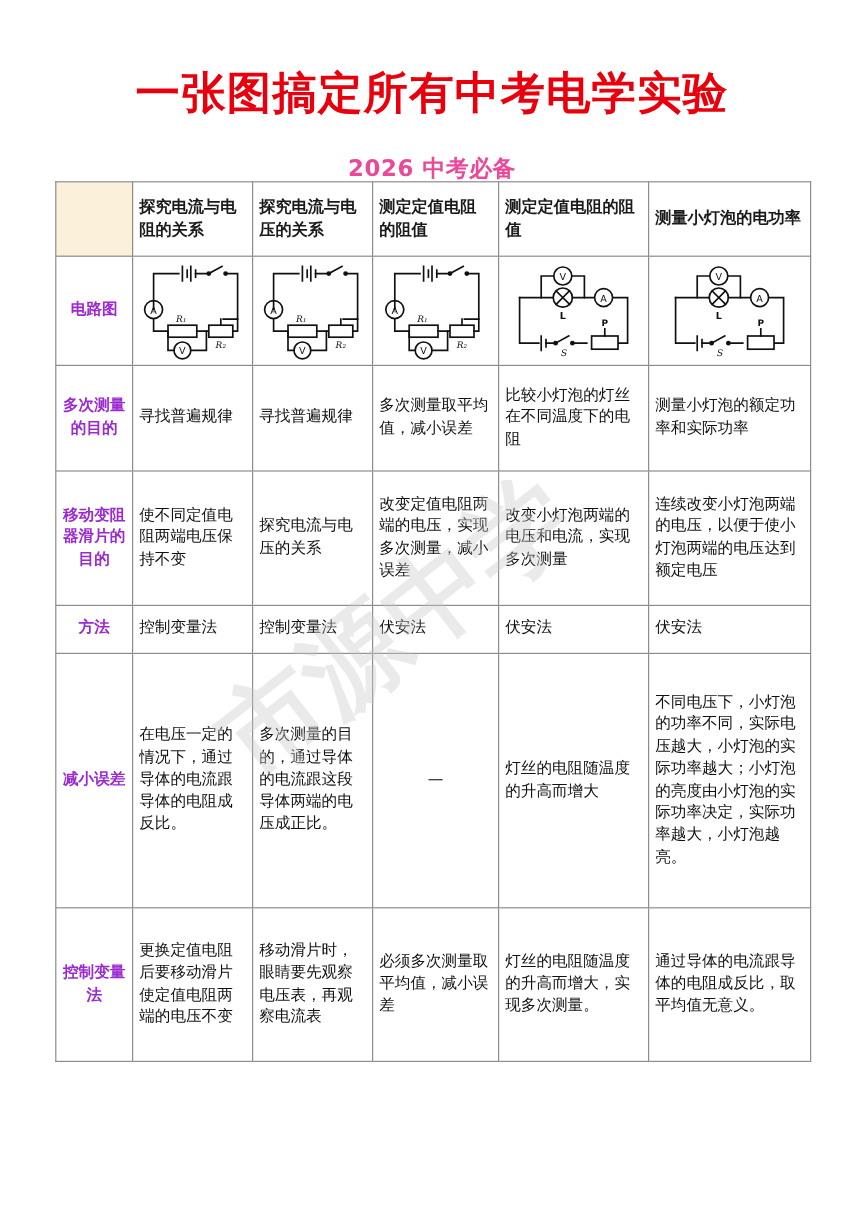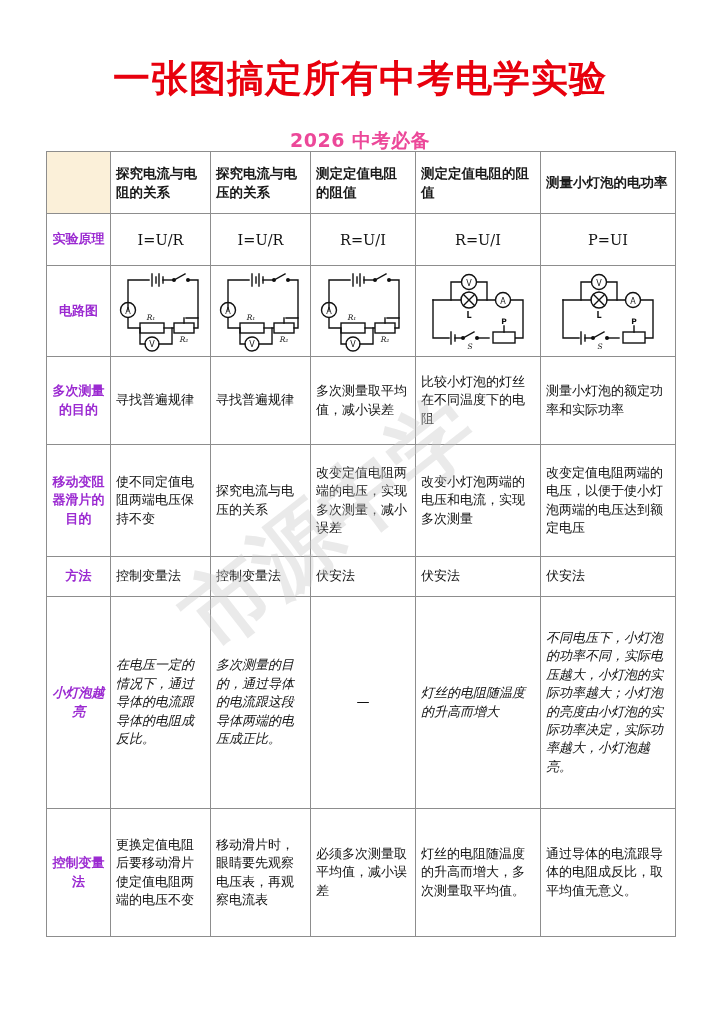--- a/index.html
+++ b/index.html
@@ -112,21 +112,21 @@
   }
   td.circuit{padding:2px;text-align:center;vertical-align:middle;}
   .dash{font-size:20px;color:#111;letter-spacing:0;}
 
   
   tr.r-principle td{height:52px;}
   tr.r-circuit td{height:90px;}
   tr.r-multi td{height:88px;}
   tr.r-slider td{height:112px;}
   tr.r-method td{height:40px;margin-top:24px;}
-  tr.r-conclusion td{height:212px;font-style:italic;}
+  tr.r-conclusion td{height:212px;}
   tr.r-notes td{height:128px;}
 
   svg.ckt{display:block;margin:0 auto;}
 </style>
 </head>
 <body>
 
 <div class="page">
 
   <h1 class="title">一张图搞定所有中考电学实验</h1>
@@ -155,28 +155,20 @@
           <th class="corner"></th>
           <th>探究电流与电阻的关系</th>
           <th>探究电流与电压的关系</th>
           <th>测定定值电阻的阻值</th>
           <th>测定定值电阻的阻值</th>
           <th>测量小灯泡的电功率</th>
         </tr>
       </thead>
       <tbody>
 
-        <tr class="r-principle">
-          <td class="rowlabel">实验原理</td>
-          <td class="formula">I=U/R</td>
-          <td class="formula">I=U/R</td>
-          <td class="formula">R=U/I</td>
-          <td class="formula">R=U/I</td>
-          <td class="formula">P=UI</td>
-        </tr>
 
         <tr class="r-circuit">
           <td class="rowlabel">电路图</td>
 
           <td class="circuit">
             <svg class="ckt" width="92" height="82" viewBox="0 0 92 82" xmlns="http://www.w3.org/2000/svg" stroke="#111" stroke-width="1.4" fill="none" stroke-linecap="square">
 
               <path d="M12 40 L12 10 L33 10"></path>
               <g>
                   <path d="M36 4 L36 16 M40 7 L40 13 M43 4 L43 16 M47 7 L47 13"></path>
@@ -386,46 +378,46 @@
           <td class="cell">比较小灯泡的灯丝在不同温度下的电阻</td>
           <td class="cell">测量小灯泡的额定功率和实际功率</td>
         </tr>
 
         <tr class="r-slider">
           <td class="rowlabel">移动变阻器滑片的目的</td>
           <td class="cell">使不同定值电阻两端电压保持不变</td>
           <td class="cell">探究电流与电压的关系</td>
           <td class="cell">改变定值电阻两端的电压，实现多次测量，减小误差</td>
           <td class="cell">改变小灯泡两端的电压和电流，实现多次测量</td>
-          <td class="cell">改变定值电阻两端的电压，以便于使小灯泡两端的电压达到额定电压</td>
+          <td class="cell">连续改变小灯泡两端的电压，以便于使小灯泡两端的电压达到额定电压</td>
         </tr>
 
         <tr class="r-method">
           <td class="rowlabel">方法</td>
           <td class="cell">控制变量法</td>
           <td class="cell">控制变量法</td>
           <td class="cell">伏安法</td>
           <td class="cell">伏安法</td>
           <td class="cell">伏安法</td>
         </tr>
 
         <tr class="r-conclusion">
-          <td class="rowlabel">小灯泡越亮</td>
+          <td class="rowlabel">减小误差</td>
           <td class="cell">在电压一定的情况下，通过导体的电流跟导体的电阻成反比。</td>
           <td class="cell">多次测量的目的，通过导体的电流跟这段导体两端的电压成正比。</td>
           <td class="cell center dash">—</td>
           <td class="cell">灯丝的电阻随温度的升高而增大</td>
           <td class="cell">不同电压下，小灯泡的功率不同，实际电压越大，小灯泡的实际功率越大；小灯泡的亮度由小灯泡的实际功率决定，实际功率越大，小灯泡越亮。</td>
         </tr>
 
         <tr class="r-notes">
           <td class="rowlabel">控制变量法</td>
           <td class="cell">更换定值电阻后要移动滑片使定值电阻两端的电压不变</td>
           <td class="cell">移动滑片时，眼睛要先观察电压表，再观察电流表</td>
           <td class="cell">必须多次测量取平均值，减小误差</td>
-          <td class="cell">灯丝的电阻随温度的升高而增大，多次测量取平均值。</td>
+          <td class="cell">灯丝的电阻随温度的升高而增大，实现多次测量。</td>
           <td class="cell">通过导体的电流跟导体的电阻成反比，取平均值无意义。</td>
         </tr>
 
       </tbody>
     </table>
   </div>
 </div>
 
 </body></html>

